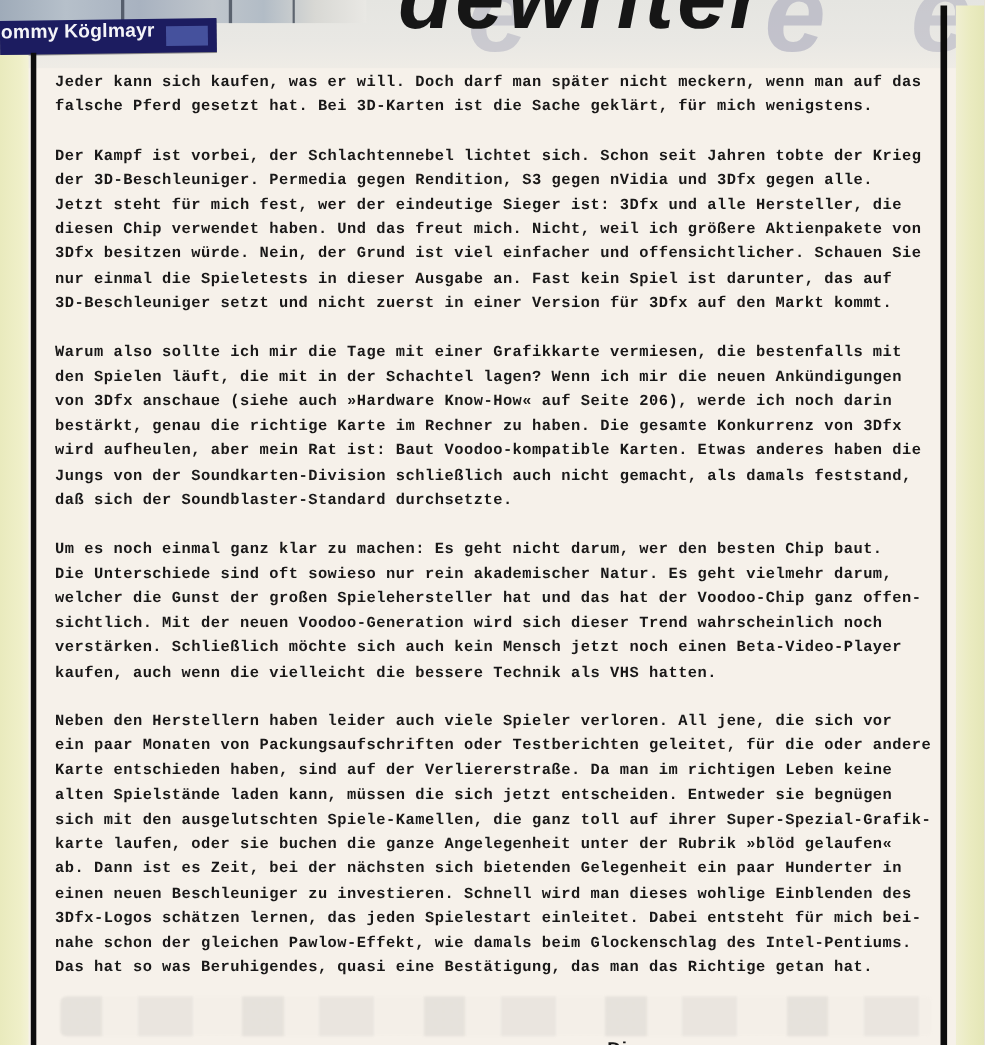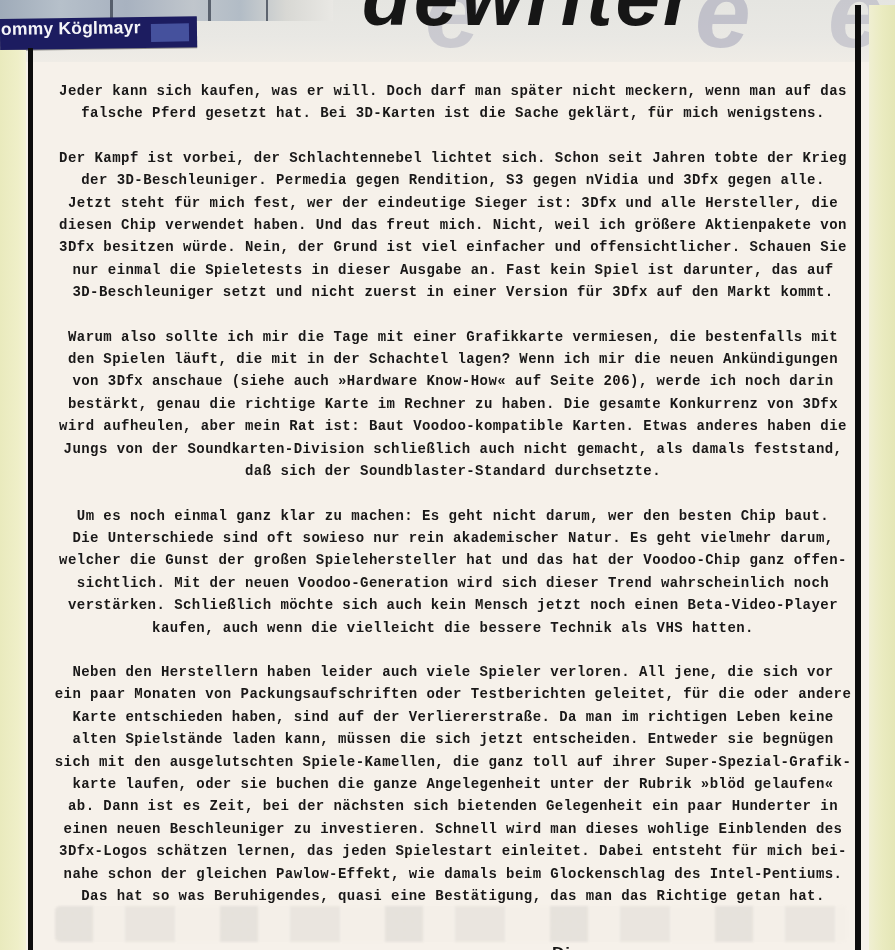--- a/index.html
+++ b/index.html
@@ -51,23 +51,23 @@
     background:linear-gradient(90deg,#e9eabd 0%,#efefc8 70%,#f3f2d6 100%);
   }
   .page-edge-right{
     position:absolute;left:869px;top:5px;width:26px;height:945px;
     background:linear-gradient(90deg,#f0efd2 0%,#eaebc0 50%,#e4e6b6 100%);
   }
   .column-rule-left{position:absolute;left:28px;top:48px;width:5px;height:902px;background:#0d0d0d;}
   .column-rule-right{position:absolute;left:855px;top:5px;width:6px;height:945px;background:#0d0d0d;}
   
   .article-body{
-    position:absolute;left:50px;top:80px;width:806px;
+    position:absolute;left:50px;top:64px;width:806px;
     font:700 14px/22.4px "Liberation Mono","DejaVu Sans Mono",monospace;
-    letter-spacing:0.45px;color:#191818;text-align:center;
+    letter-spacing:0.45px;color:#191818;
   }
   .article-body p{margin:0 0 22px 0;white-space:pre-line;}
   
   .bottom-mottle{
     position:absolute;left:55px;top:906px;width:792px;height:36px;
     background:repeating-linear-gradient(90deg,
       rgba(150,150,148,0.16) 0 38px, rgba(205,205,200,0.04) 38px 70px,
       rgba(160,160,158,0.13) 70px 120px, rgba(210,210,205,0.03) 120px 165px);
     border-radius:5px;filter:blur(1px);
   }

